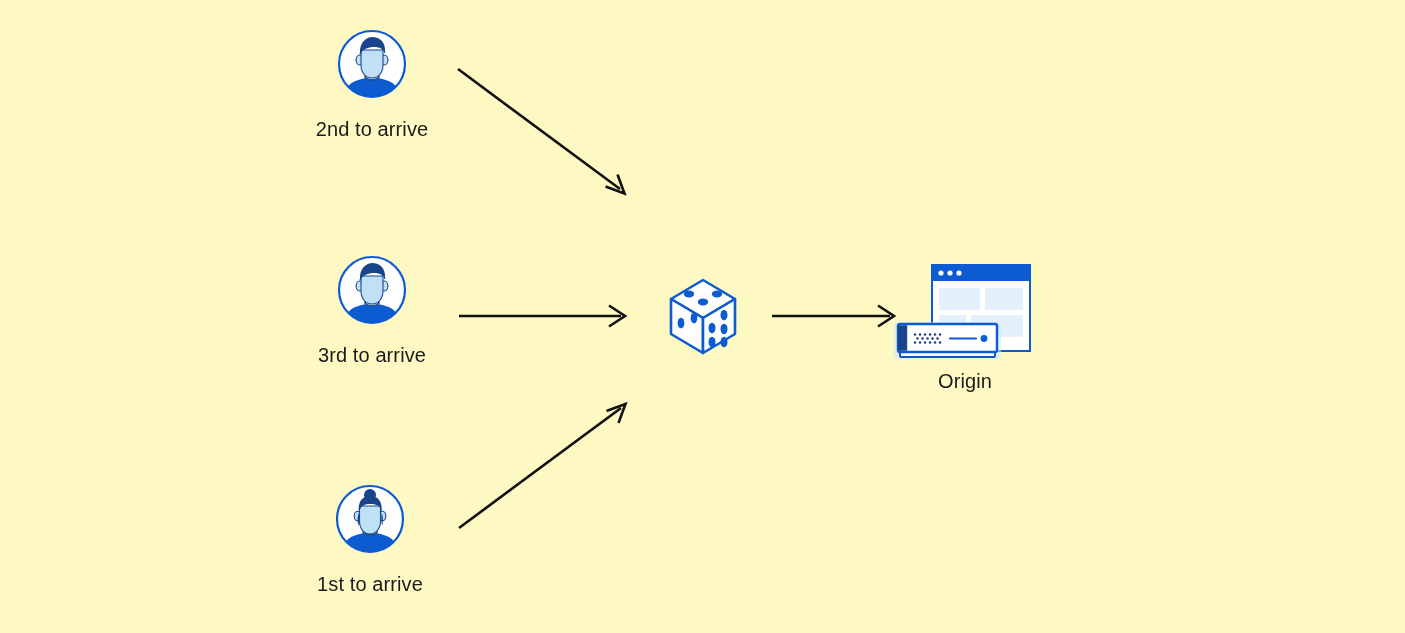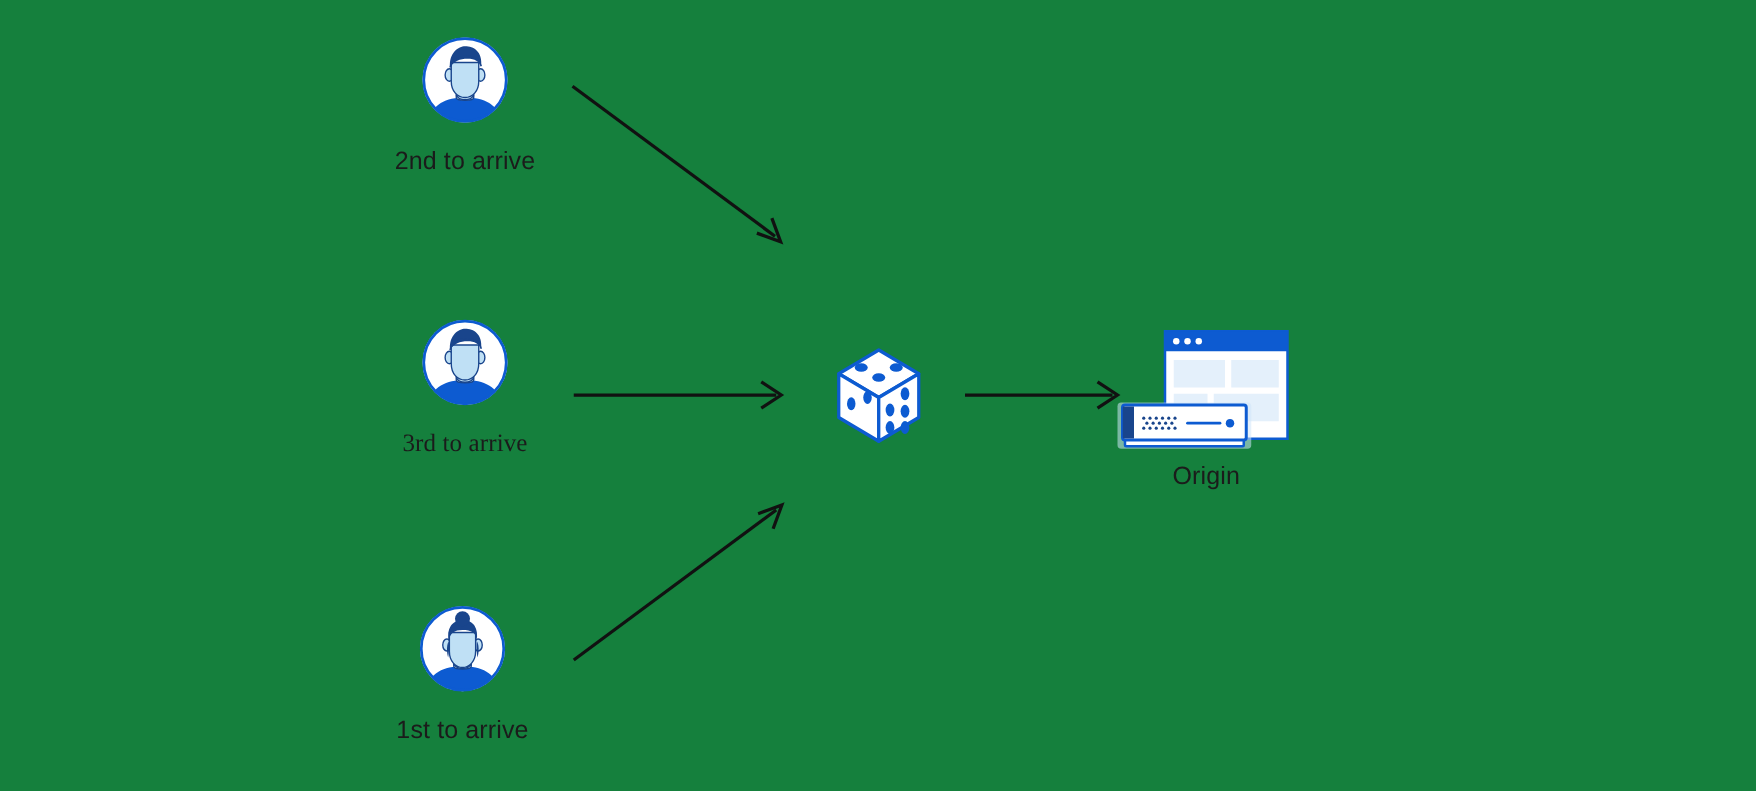--- a/index.html
+++ b/index.html
@@ -8,21 +8,21 @@
     background: #ffffff;
   }
   body {
     font-family: "Liberation Sans", sans-serif;
     -webkit-font-smoothing: antialiased;
   }
   #canvas {
     position: relative;
     width: 1405px;
     height: 633px;
-    background: #15803d;
+    background: #fef9c3;
     overflow: hidden;
   }
 
   
   .node {
     position: absolute;
     display: flex;
     flex-direction: column;
     align-items: center;
   }
@@ -137,21 +137,21 @@
 
           <path d="M24 26 C23 14 31 9 36 9 C43 9 50 13 49 25 C47 21 44 19 38 19 C32 19 27 21 24 26 Z" fill="#19458c"></path>
           <path d="M24 26 C26 19 32 17 38 17 C44 17 48 20 49 25" fill="none" stroke="#19458c" stroke-width="1.2"></path>
         </g>
         <circle cx="36" cy="36" r="33" fill="none" stroke="#0d5bd1" stroke-width="2.2"></circle>
       </svg>
     </div>
     <div class="node-label">2nd to arrive</div>
   </div>
 
-  <div class="node avatar-node" id="client-3rd" style="left:292px; top:254px;font-family:Liberation Serif, serif;">
+  <div class="node avatar-node" id="client-3rd" style="left:292px; top:254px;">
     <div class="avatar-wrap">
       <svg viewBox="0 0 72 72">
         <defs>
           <clipPath id="clipB">
               <circle cx="36" cy="36" r="33"></circle>
             </clipPath>
         </defs>
         <circle cx="36" cy="36" r="34" fill="#ffffff"></circle>
         <g clip-path="url(#clipB)">
           <path d="M6 72 C8 56 20 50 36 50 C52 50 64 56 66 72 Z" fill="#0d5bd1"></path>

